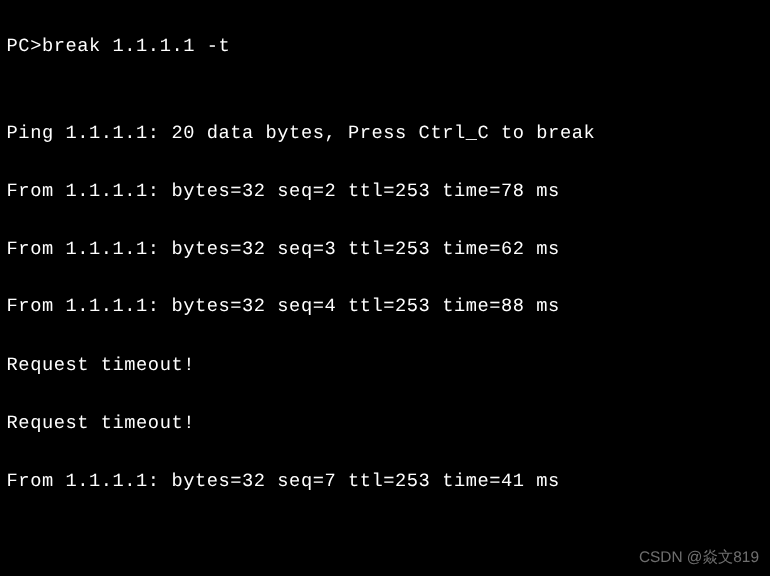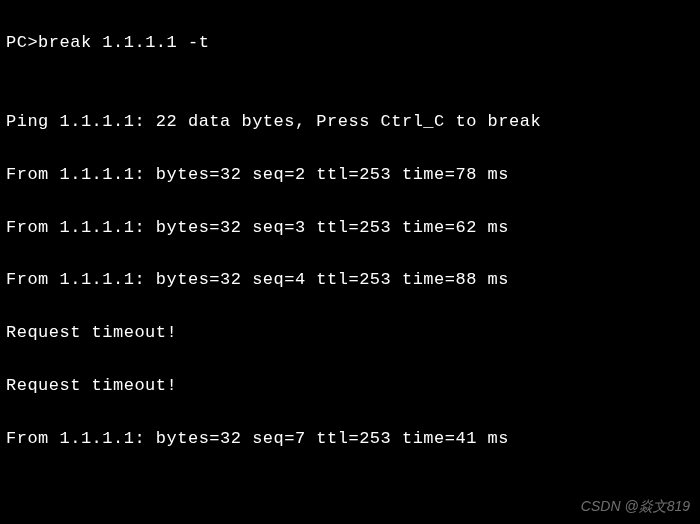--- a/index.html
+++ b/index.html
@@ -30,30 +30,29 @@
       height: 1.55em;
     }
     .watermark {
       position: absolute;
       bottom: 6px;
       right: 10px;
       color: rgba(200, 200, 200, 0.55);
       font-size: 14px;
       font-family: Arial, sans-serif;
       letter-spacing: 0;
-      font-style: italic;
     }
   </style>
 </head>
 <body>
 
 <div class="terminal">
 <span class="line"><span>PC&gt;</span><span>break 1.1.1.1 -t</span></span>
 <span class="blank"></span>
-<span class="line">Ping 1.1.1.1: 22 data bytes, Press Ctrl_C to break</span>
+<span class="line">Ping 1.1.1.1: 20 data bytes, Press Ctrl_C to break</span>
 <span class="line">From 1.1.1.1: bytes=32 seq=2 ttl=253 time=78 ms</span>
 <span class="line">From 1.1.1.1: bytes=32 seq=3 ttl=253 time=62 ms</span>
 <span class="line">From 1.1.1.1: bytes=32 seq=4 ttl=253 time=88 ms</span>
 <span class="line">Request timeout!</span>
 <span class="line">Request timeout!</span>
 <span class="line">From 1.1.1.1: bytes=32 seq=7 ttl=253 time=41 ms</span>
 
 
 
 

